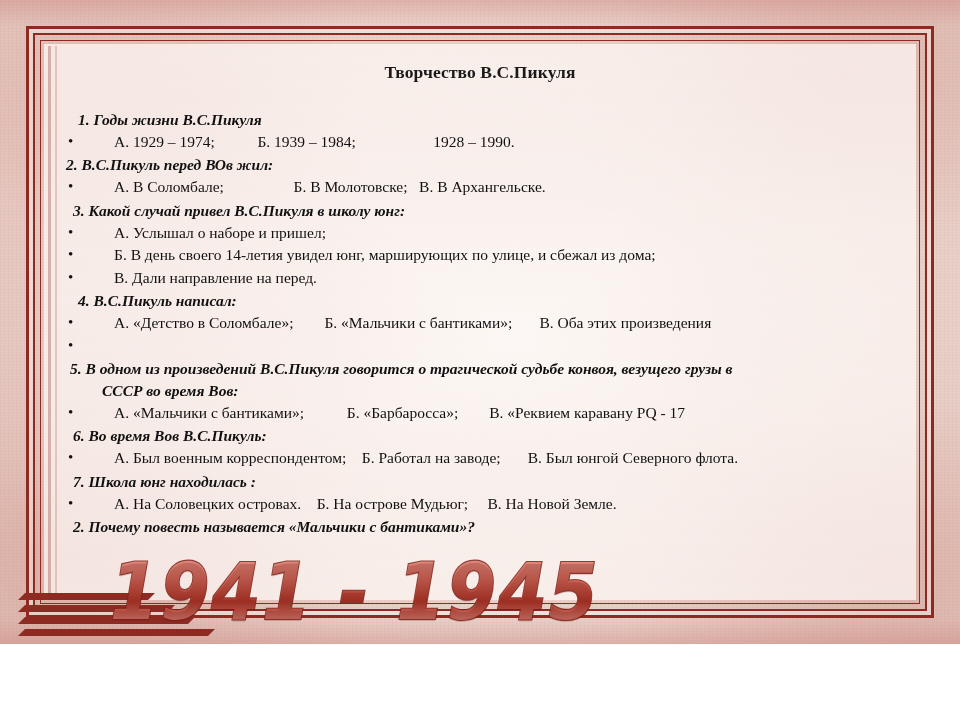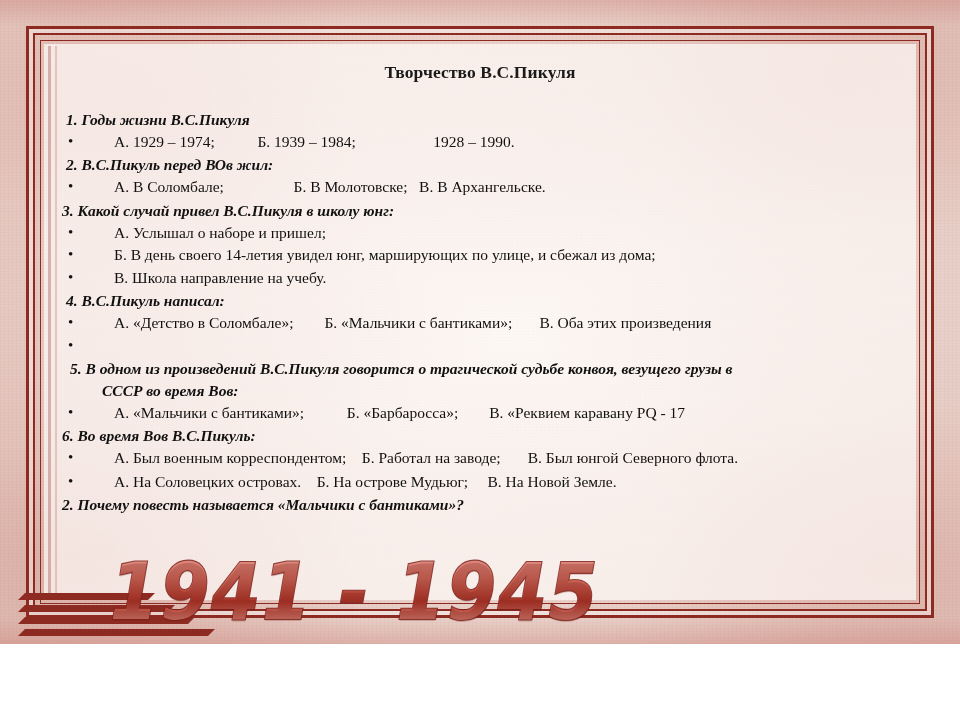--- a/index.html
+++ b/index.html
@@ -111,23 +111,23 @@
   .q-block { margin-bottom: 1px; }
 
   .q-head {
     font-weight: bold;
     font-style: italic;
     font-size: 15.5px;
     color: #111;
     line-height: 1.42;
     padding-left: 10px;
   }
-  .q-head.indent-a { padding-left: 8px; }
+  .q-head.indent-a { padding-left: 20px; }
   .q-head.indent-b { padding-left: 8px; }
-  .q-head.indent-c { padding-left: 4px; }
+  .q-head.indent-c { padding-left: 15px; }
 
   .bullet-line {
     display: flex;
     align-items: flex-start;
     font-size: 15.5px;
     line-height: 1.45;
     color: #111;
     padding-left: 10px;
   }
   .bullet-dot {
@@ -250,21 +250,21 @@
       <div class="bullet-line">
         <span class="bullet-dot">•</span>
         <span class="bullet-text">А. Услышал о наборе и пришел;</span>
       </div>
       <div class="bullet-line">
         <span class="bullet-dot">•</span>
         <span class="bullet-text">Б. В день своего 14-летия увидел юнг, марширующих по улице, и сбежал из дома;</span>
       </div>
       <div class="bullet-line">
         <span class="bullet-dot">•</span>
-        <span class="bullet-text">В. Школа направление на учебу.</span>
+        <span class="bullet-text">В. Дали направление на перед.</span>
       </div>
     </div>
 
     <div class="q-block">
       <div class="q-head indent-a">4. В.С.Пикуль написал:</div>
       <div class="bullet-line">
         <span class="bullet-dot">•</span>
         <span class="bullet-text">А. «Детство в Соломбале»;        Б. «Мальчики с бантиками»;       В. Оба этих произведения</span>
       </div>
       <div class="bullet-line">
@@ -286,20 +286,21 @@
 
     <div class="q-block">
       <div class="q-head indent-c">6. Во время Вов В.С.Пикуль:</div>
       <div class="bullet-line">
         <span class="bullet-dot">•</span>
         <span class="bullet-text">А. Был военным корреспондентом;    Б. Работал на заводе;       В. Был юнгой Северного флота.</span>
       </div>
     </div>
 
     <div class="q-block">
+      <div class="q-head indent-c">7. Школа юнг находилась :</div>
       <div class="bullet-line">
         <span class="bullet-dot">•</span>
         <span class="bullet-text">А. На Соловецких островах.    Б. На острове Мудьюг;     В. На Новой Земле.</span>
       </div>
     </div>
 
     <div class="q-block">
       <div class="q-head indent-c">2. Почему повесть называется  «Мальчики с бантиками»?</div>
     </div>
 

